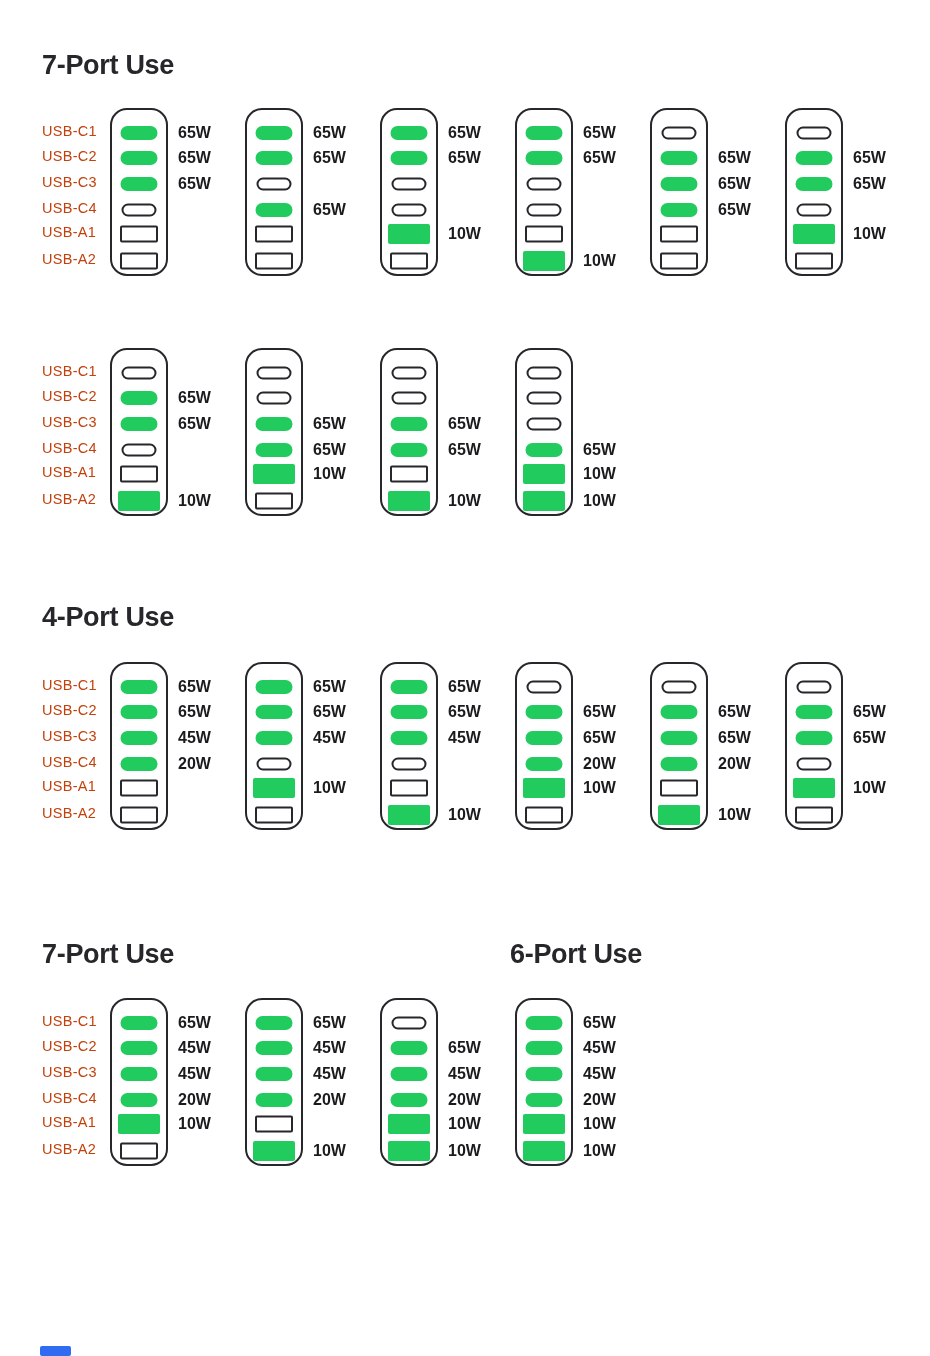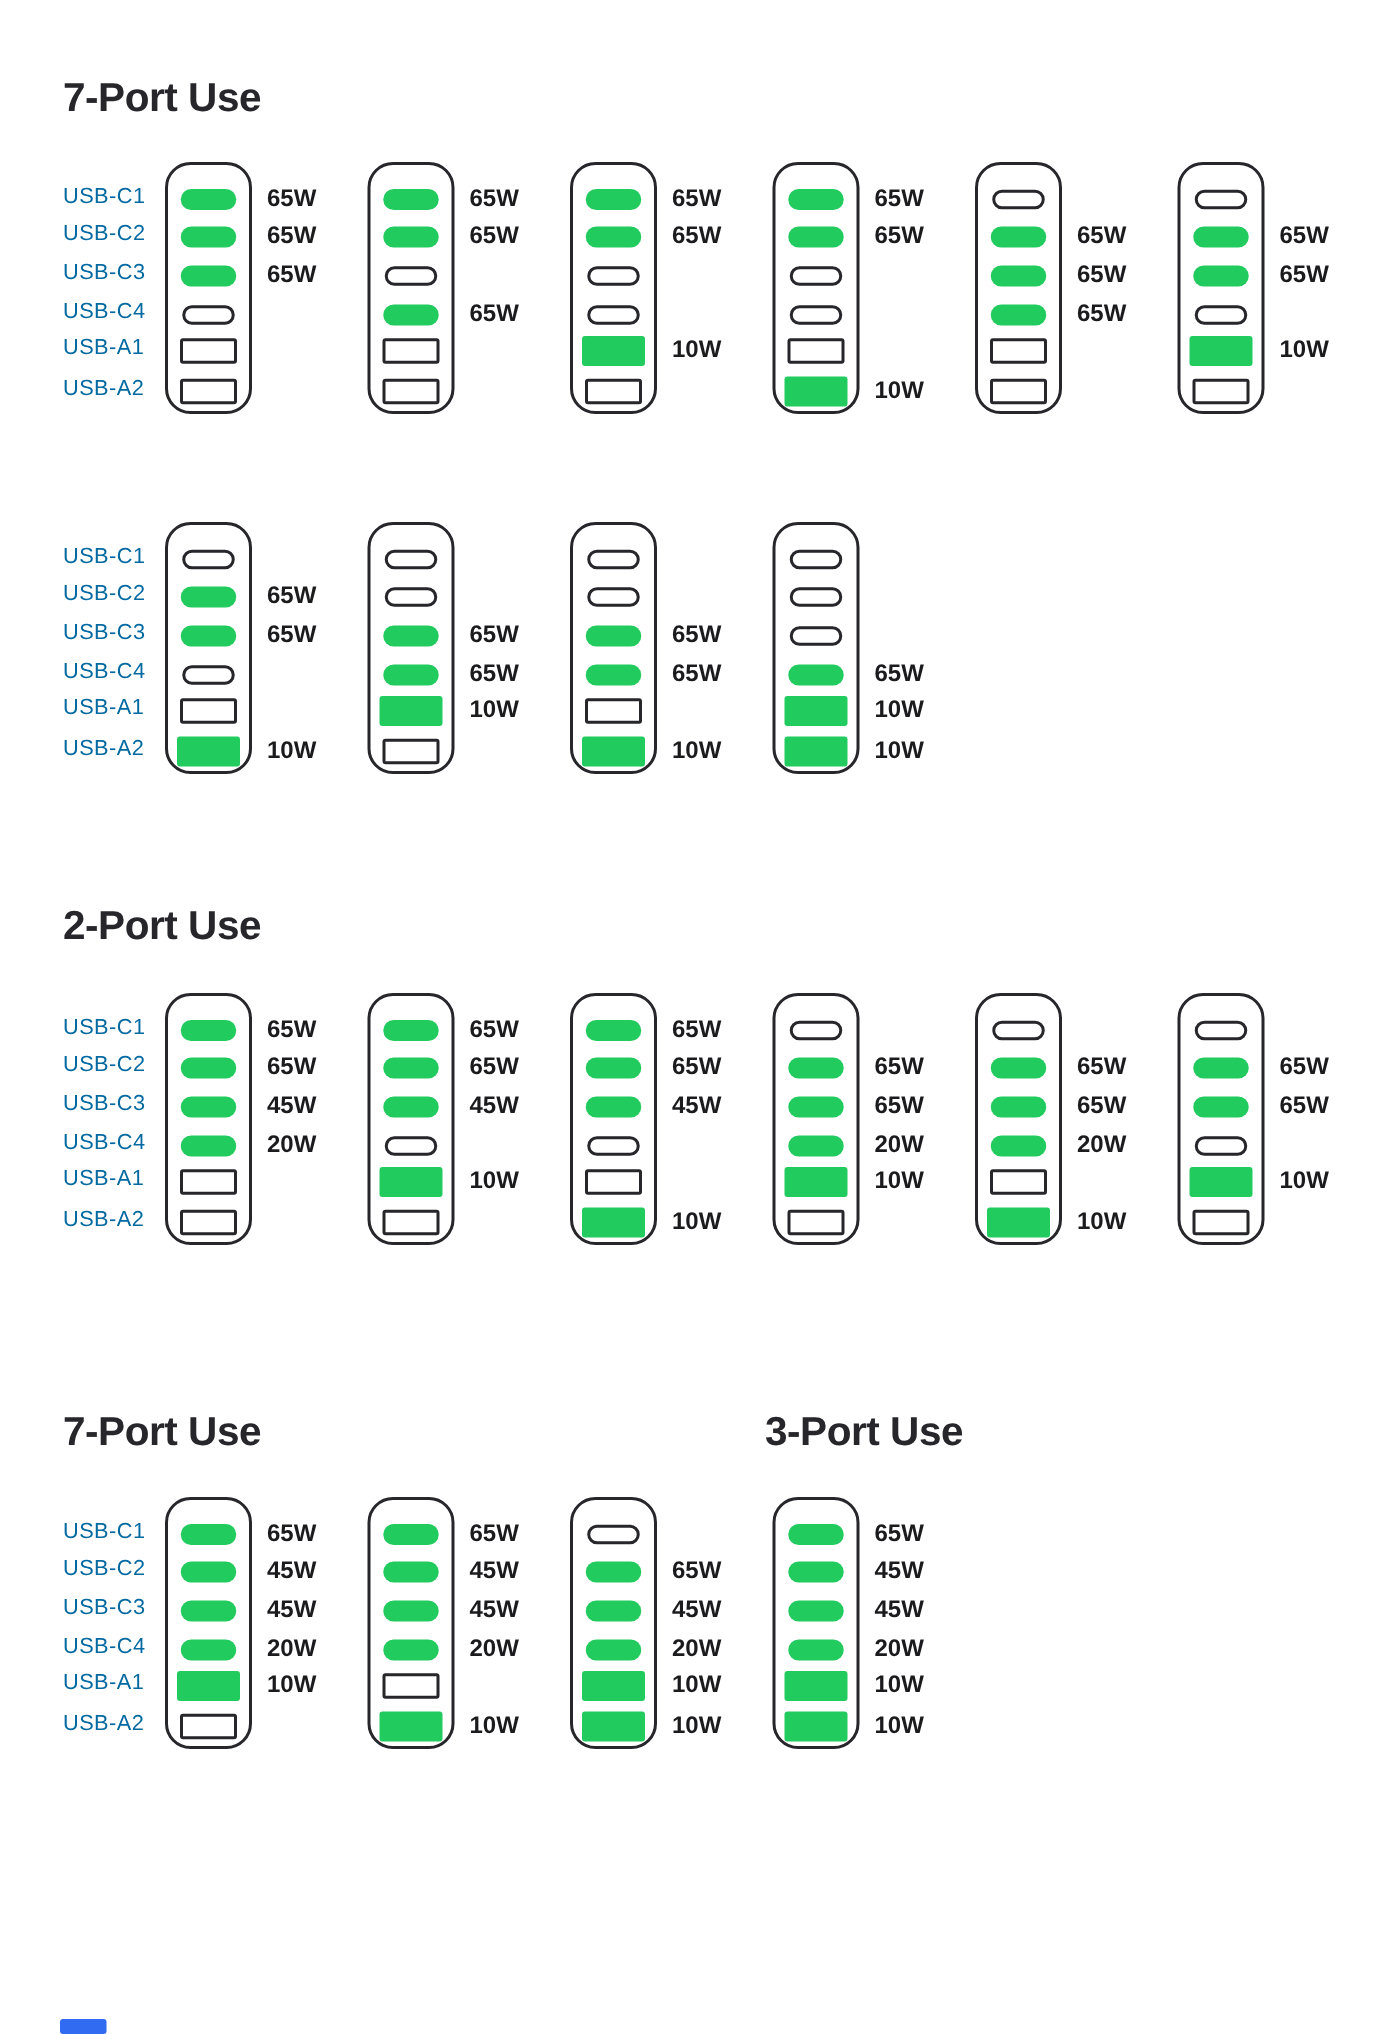--- a/index.html
+++ b/index.html
@@ -7,21 +7,21 @@
     position:relative;width:930px;height:1356px;background:#ffffff;overflow:hidden;
     font-family:"Liberation Sans", sans-serif;
   }
   .sec-title{
     position:absolute;margin:0;font-size:27px;font-weight:800;color:#26262b;
     letter-spacing:-0.3px;white-space:nowrap;
   }
   .band{position:absolute;left:0;width:930px;height:172px;}
   .port-labels span{
     position:absolute;left:42px;transform:translateY(-50%);
-    font-size:14.5px;font-weight:400;color:#0369a1;letter-spacing:0.3px;white-space:nowrap;
+    font-size:14.5px;font-weight:400;color:#c2410c;letter-spacing:0.3px;white-space:nowrap;
   }
   .charger{
     position:absolute;top:0;width:58px;height:168px;background:#fff;
     border:2px solid #26262b;border-radius:17px;box-sizing:border-box;
   }
   .port{position:absolute;left:50%;transform:translate(-50%,-50%);box-sizing:border-box;}
   .usb-c.active{width:37px;height:14px;border-radius:7px;background:var(--green);}
   .usb-c.inactive{width:35px;height:13px;border-radius:7px;border:2px solid #26262b;background:#fff;}
   .usb-a.active{width:42px;height:20px;border-radius:2px;background:var(--green);}
   .usb-a.inactive{width:38px;height:17px;border-radius:2px;border:2px solid #26262b;background:#fff;}
@@ -30,23 +30,23 @@
     font-size:16px;font-weight:700;color:#1b1b1e;white-space:nowrap;
   }
   .accent-fragment{position:absolute;left:40px;top:1346px;width:31px;height:10px;background:var(--blue);border-radius:2px;}
 </style>
 </head>
 <body>
 
 <div class="page">
 
   <h2 class="sec-title" style="left:42px;top:50px">7-Port Use</h2>
-  <h2 class="sec-title" style="left:42px;top:602px">2-Port Use</h2>
+  <h2 class="sec-title" style="left:42px;top:602px">4-Port Use</h2>
   <h2 class="sec-title" style="left:42px;top:939px">7-Port Use</h2>
-  <h2 class="sec-title" style="left:510px;top:939px">3-Port Use</h2>
+  <h2 class="sec-title" style="left:510px;top:939px">6-Port Use</h2>
 
   <div class="band" id="row-0" style="top:108px">
       <div class="port-labels">
         <span style="top: 23px;">USB-C1</span>
         <span style="top: 48px;">USB-C2</span>
         <span style="top: 74px;">USB-C3</span>
         <span style="top: 100px;">USB-C4</span>
         <span style="top: 124px;">USB-A1</span>
         <span style="top: 151px;">USB-A2</span>
       </div>

